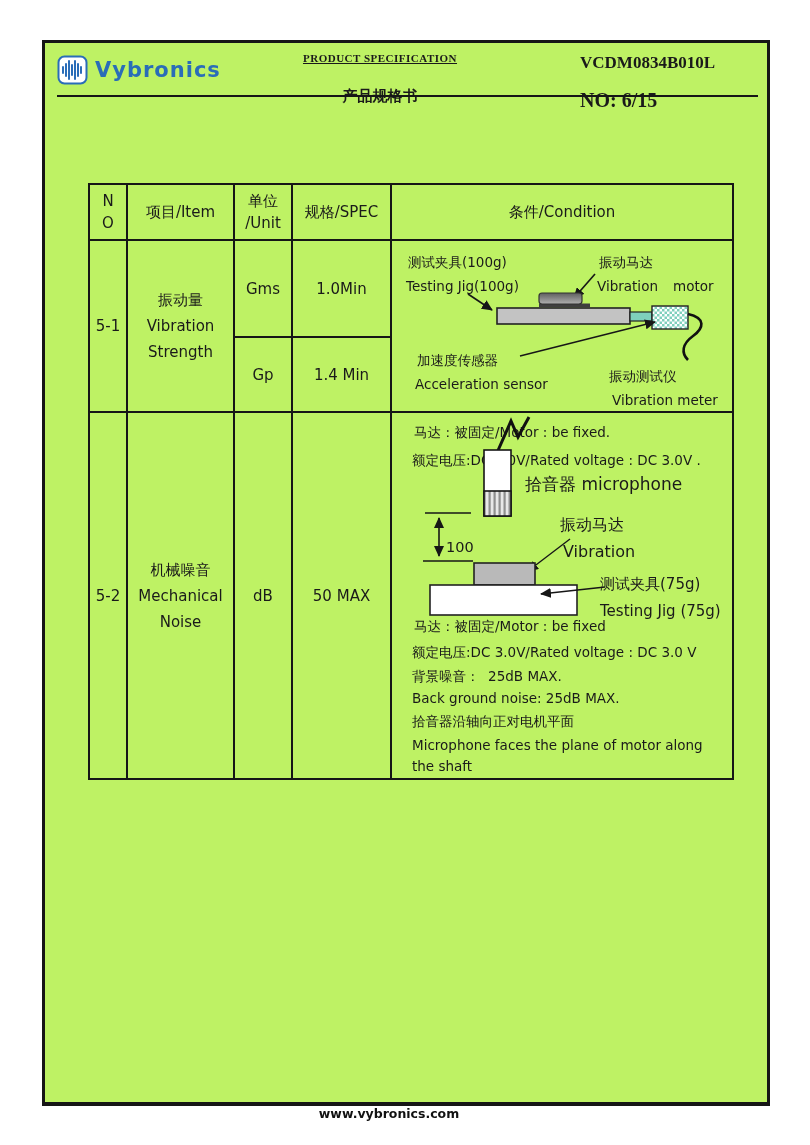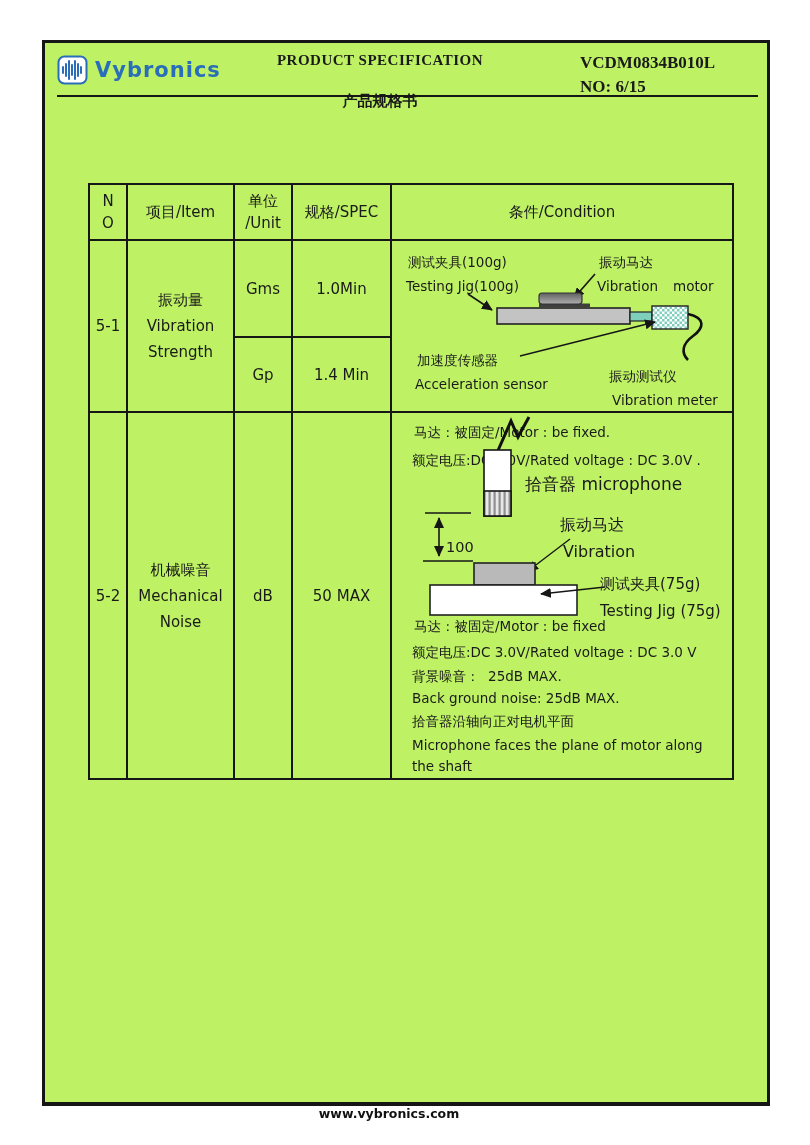--- a/index.html
+++ b/index.html
@@ -5,26 +5,26 @@
   html,body{margin:0;padding:0;background:#fff;}
   .page{position:relative;width:810px;height:1145px;background:#ffffff;overflow:hidden;
         font-family:"DejaVu Sans","Liberation Sans",sans-serif;color:#1a1a1a;}
   .frame{position:absolute;left:42px;top:40px;width:722px;height:1059px;
          border:3px solid #161616;border-bottom-width:4px;background:#bef264;}
   
   .hdr-logo{position:absolute;left:12px;top:11px;display:flex;align-items:center;gap:6px;}
   .logo-text{font-size:21px;font-weight:bold;color:#2a6db8;letter-spacing:1px;}
   .hdr-center{position:absolute;left:190px;top:9px;width:290px;text-align:center;
               font-family:"Liberation Serif","DejaVu Serif",serif;}
-  .title-en{font-size:15px;font-weight:bold;letter-spacing:.5px;}
+  .title-en{font-size:11px;font-weight:bold;letter-spacing:.5px;text-decoration:underline;}
   .title-cn{font-size:15px;font-weight:bold;margin-top:23px;}
   .hdr-right{position:absolute;left:535px;top:10px;width:175px;text-align:left;
              font-family:"Liberation Serif","DejaVu Serif",serif;}
   .part-no{font-size:17px;font-weight:bold;}
-  .page-no{font-size:17px;font-weight:bold;margin-top:4px;}
+  .page-no{font-size:20px;font-weight:bold;margin-top:16px;}
   .hdr-line{position:absolute;left:12px;top:52px;width:701px;height:2px;background:#161616;}
   
   .section-title{position:absolute;left:53px;top:108px;font-size:15.5px;font-weight:bold;}
   table.mech{position:absolute;left:43px;top:140px;border-collapse:collapse;table-layout:fixed;}
   table.mech td,table.mech th{border:2px solid #161616;text-align:center;vertical-align:middle;
         font-size:15px;font-weight:normal;padding:0;color:#1a1a1a;}
   .c-no{width:36px;} .c-item{width:105px;margin-left:14px;} .c-unit{width:56px;} .c-spec{width:97px;} .c-cond{width:340px;}
   .hline{line-height:22px;}
   .iline{line-height:26px;}
   .cond-cell{vertical-align:top;}

